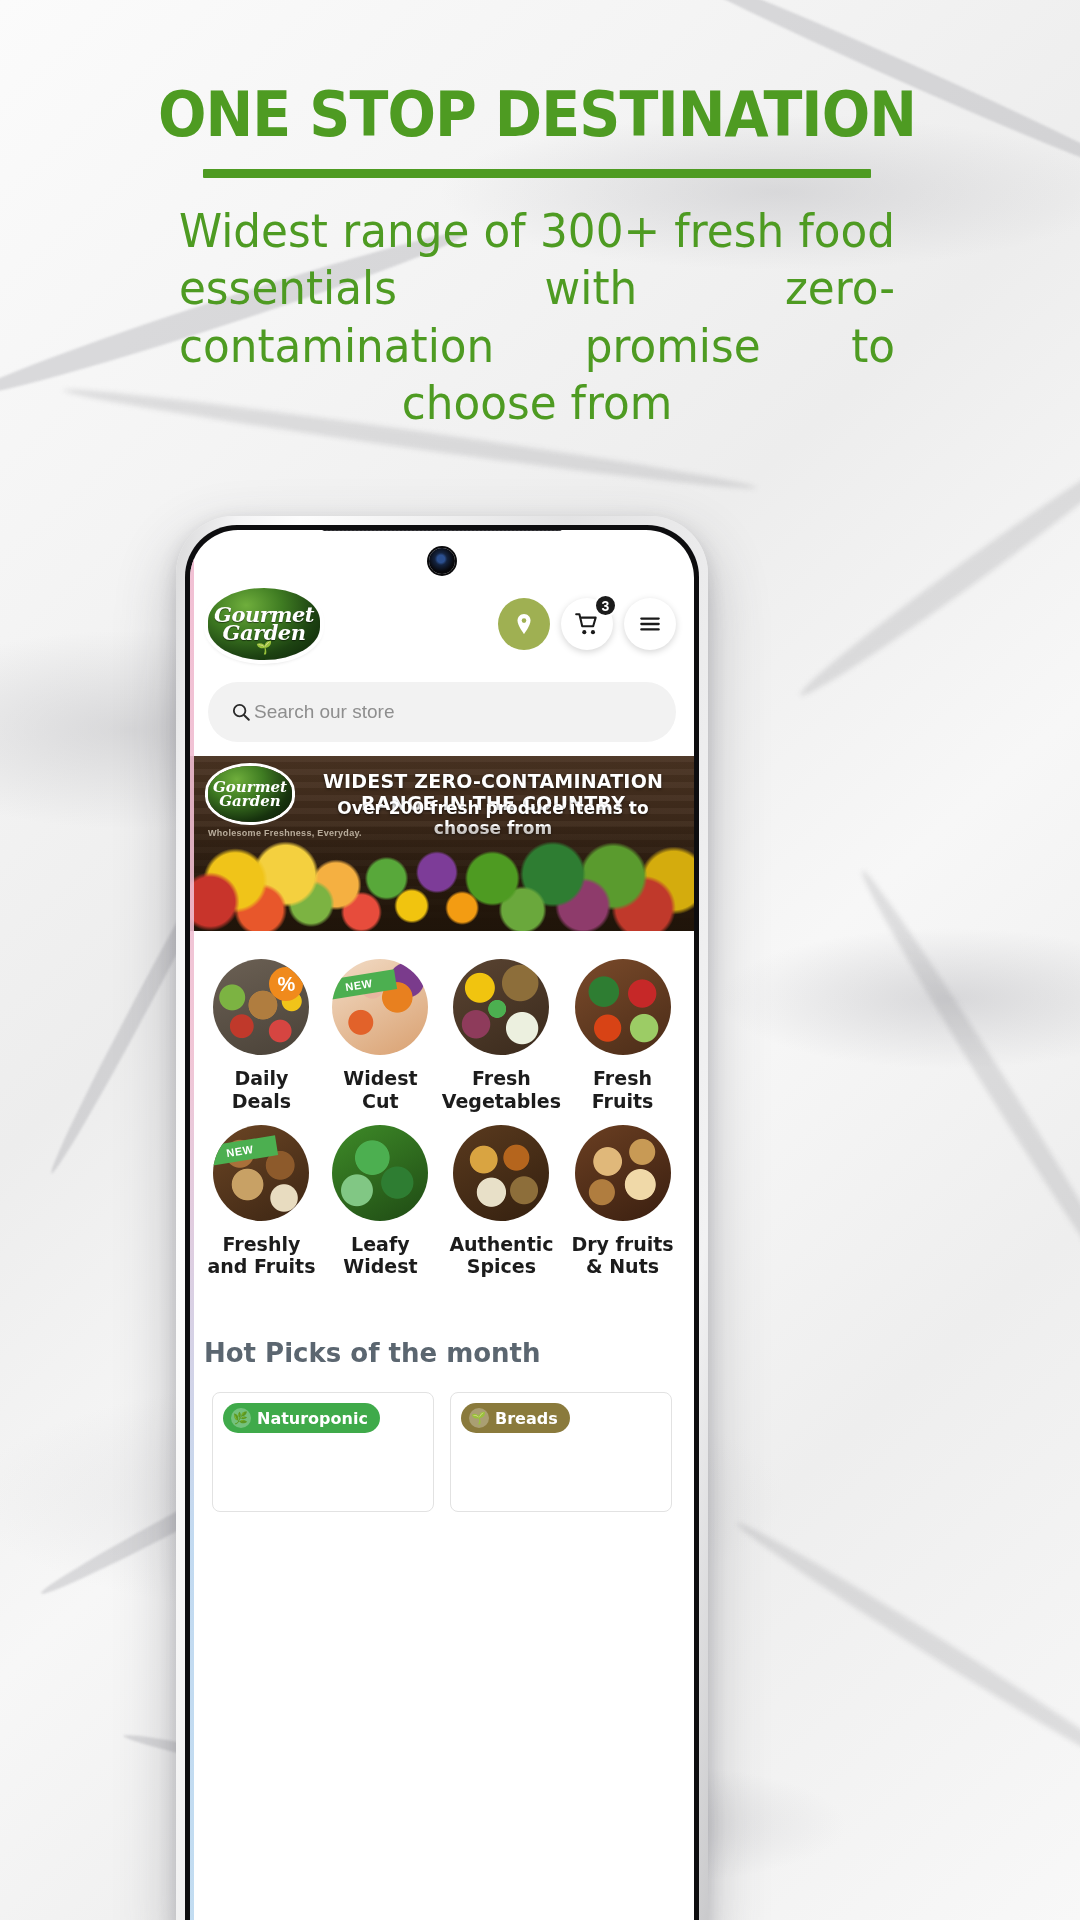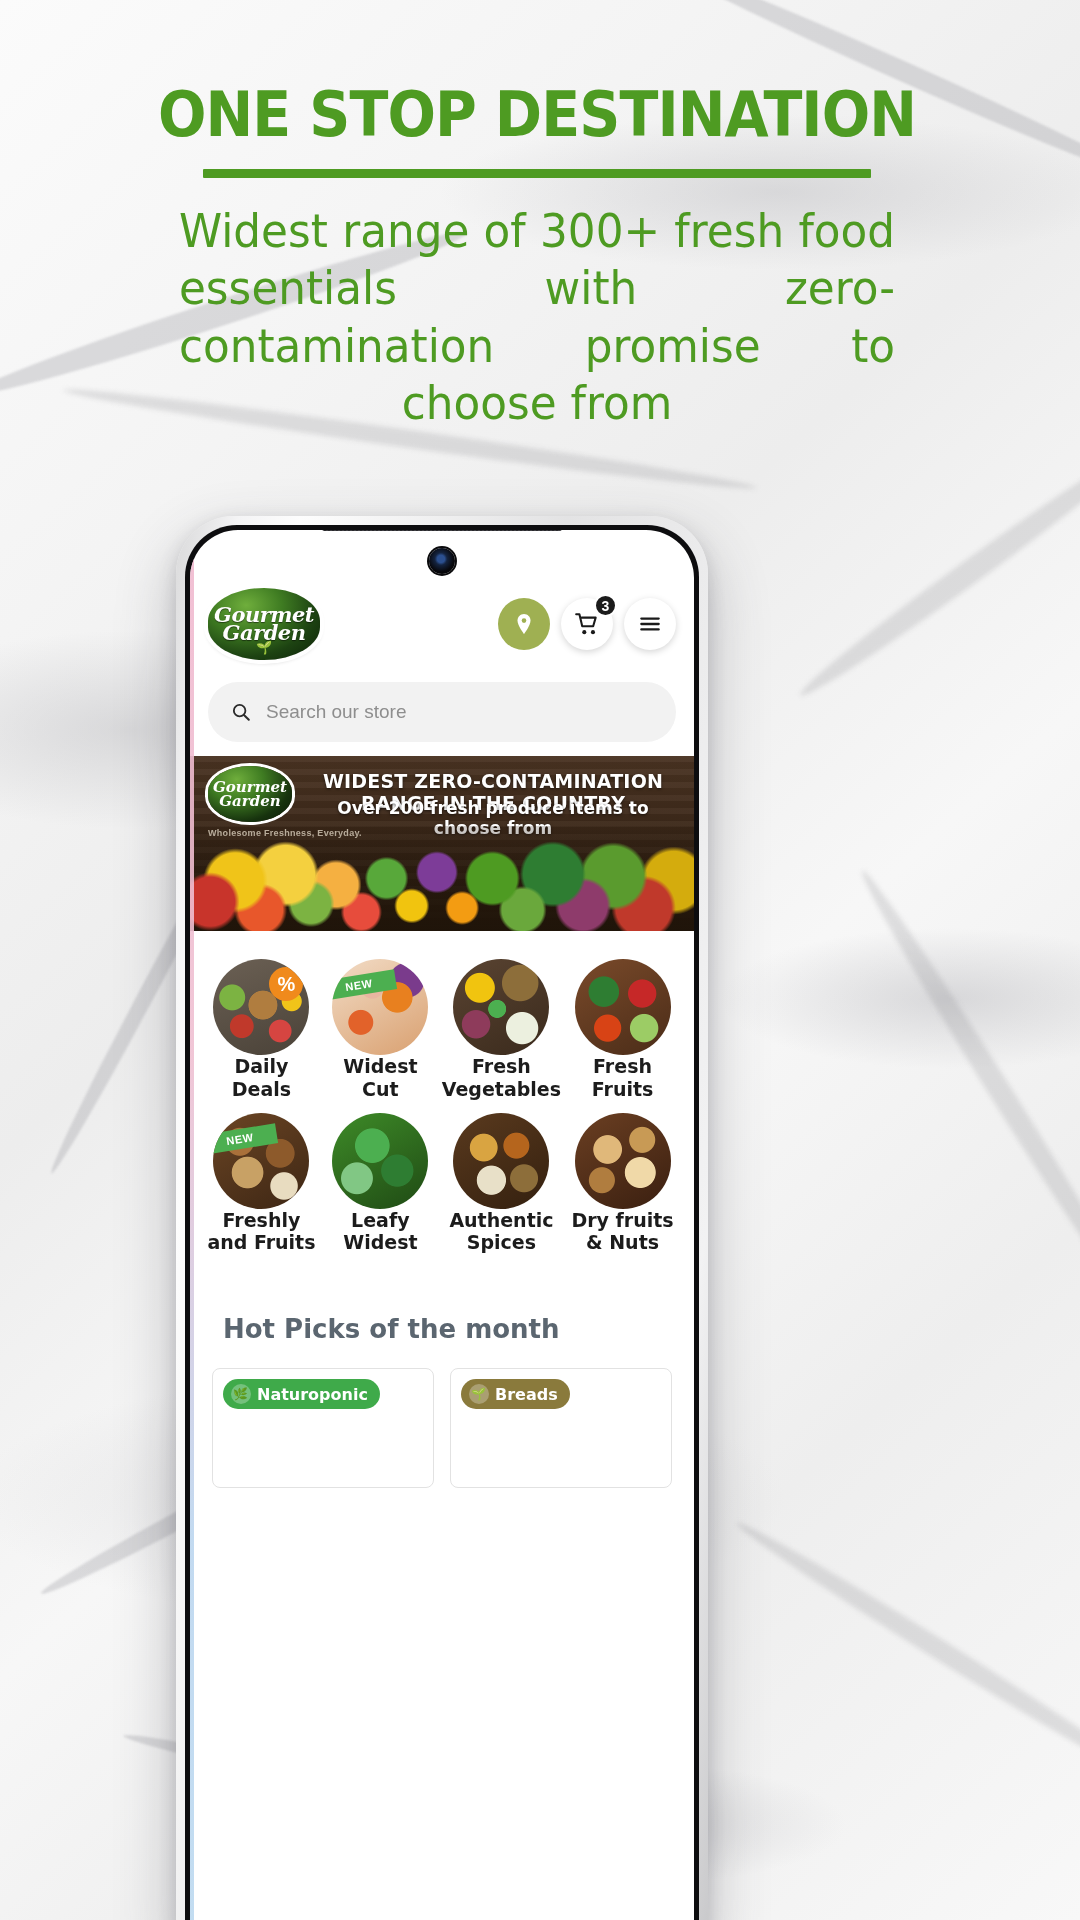--- a/index.html
+++ b/index.html
@@ -114,21 +114,21 @@
     border-radius:50%; background:#1b1b1b; color:#fff;
     font-size:14px; font-weight:bold;
     display:flex; align-items:center; justify-content:center;
     border:2px solid #fff;
   }
 
   
   .search-wrap { padding:10px 18px 14px; }
   .search {
     height:60px; border-radius:30px; background:#f2f2f2;
-    display:flex; align-items:center; gap:14px; padding:0 22px;
+    display:flex; align-items:center; gap:2px; padding:0 22px;
   }
   .search .ph { color:#8e8e8e; font-size:19px; }
 
   
   .banner {
     position:relative; width:100%; height:175px; overflow:hidden;
     background:linear-gradient(180deg,#4a3322 0%,#3a2718 48%,#2d1d11 100%);
   }
   .banner .wood {
     position:absolute; inset:0;
@@ -185,21 +185,21 @@
   }
   .cat-grid {
     display:grid; grid-template-columns:repeat(4,1fr);
     gap:12px 4px; padding:28px 14px 0;
   }
   .cat { display:flex; flex-direction:column; align-items:center; }
   .cat-img {
     width:96px; height:96px; border-radius:50%; position:relative; overflow:hidden;
   }
   .cat-label {
-    text-align:center; line-height:1.2;
+    margin-top:12px; text-align:center; line-height:1.2;
     font-family:"DejaVu Sans", sans-serif; font-weight:bold; font-size:19px; color:#1c1c1c;
   }
   .ribbon-new {
     position:absolute; left:-10px; top:16px; width:74px; height:20px;
     background:#4caf50; color:#fff; font-size:11px; font-weight:bold;
     display:flex; align-items:center; justify-content:center;
     transform:rotate(-9deg); letter-spacing:.6px;
   }
   .pct-badge {
     position:absolute; right:6px; top:8px; width:34px; height:34px; border-radius:50%;
@@ -254,21 +254,21 @@
   .art-spice { background:
       radial-gradient(circle at 32% 36%, #d9a441 0 15%, transparent 16%),
       radial-gradient(circle at 66% 34%, #b5651d 0 14%, transparent 15%),
       radial-gradient(circle at 40% 70%, #e8e0c8 0 16%, transparent 17%),
       radial-gradient(circle at 74% 68%, #8d6e3a 0 14%, transparent 15%),
       linear-gradient(150deg,#5a3a1e 0%,#34200f 100%); }
 
   
   .hot-title {
     font-family:"DejaVu Sans", sans-serif; font-weight:bold;
-    font-size:26px; color:#5b6670; padding:60px 33px 0;
+    font-size:26px; color:#5b6670; padding:60px 14px 0;
   }
   .cards { display:flex; gap:16px; padding:24px 22px 0; }
   .card {
     flex:1; height:120px; border:1px solid #e2e2e2; border-radius:8px;
     background:#fff; position:relative; overflow:hidden;
   }
   .tag {
     position:absolute; left:10px; top:10px; height:30px; padding:0 12px 0 8px;
     border-radius:15px; display:flex; align-items:center; gap:6px;
     color:#fff; font-size:16px; font-weight:bold;

